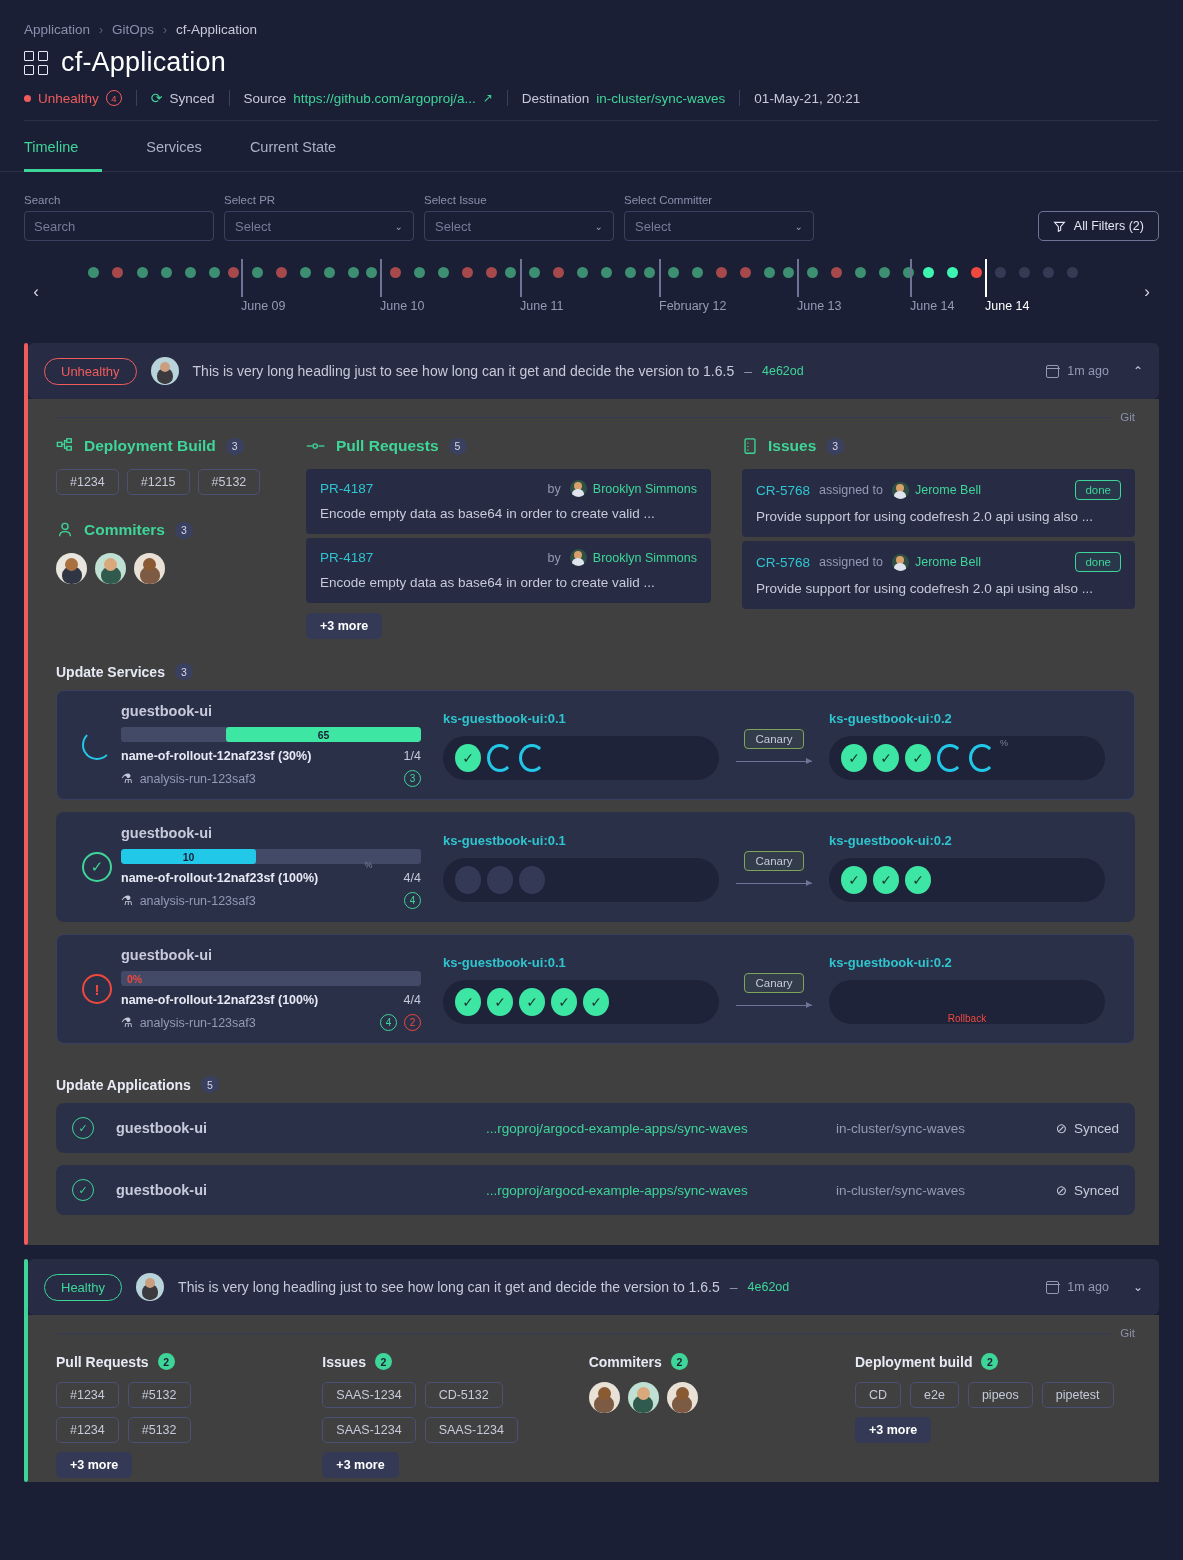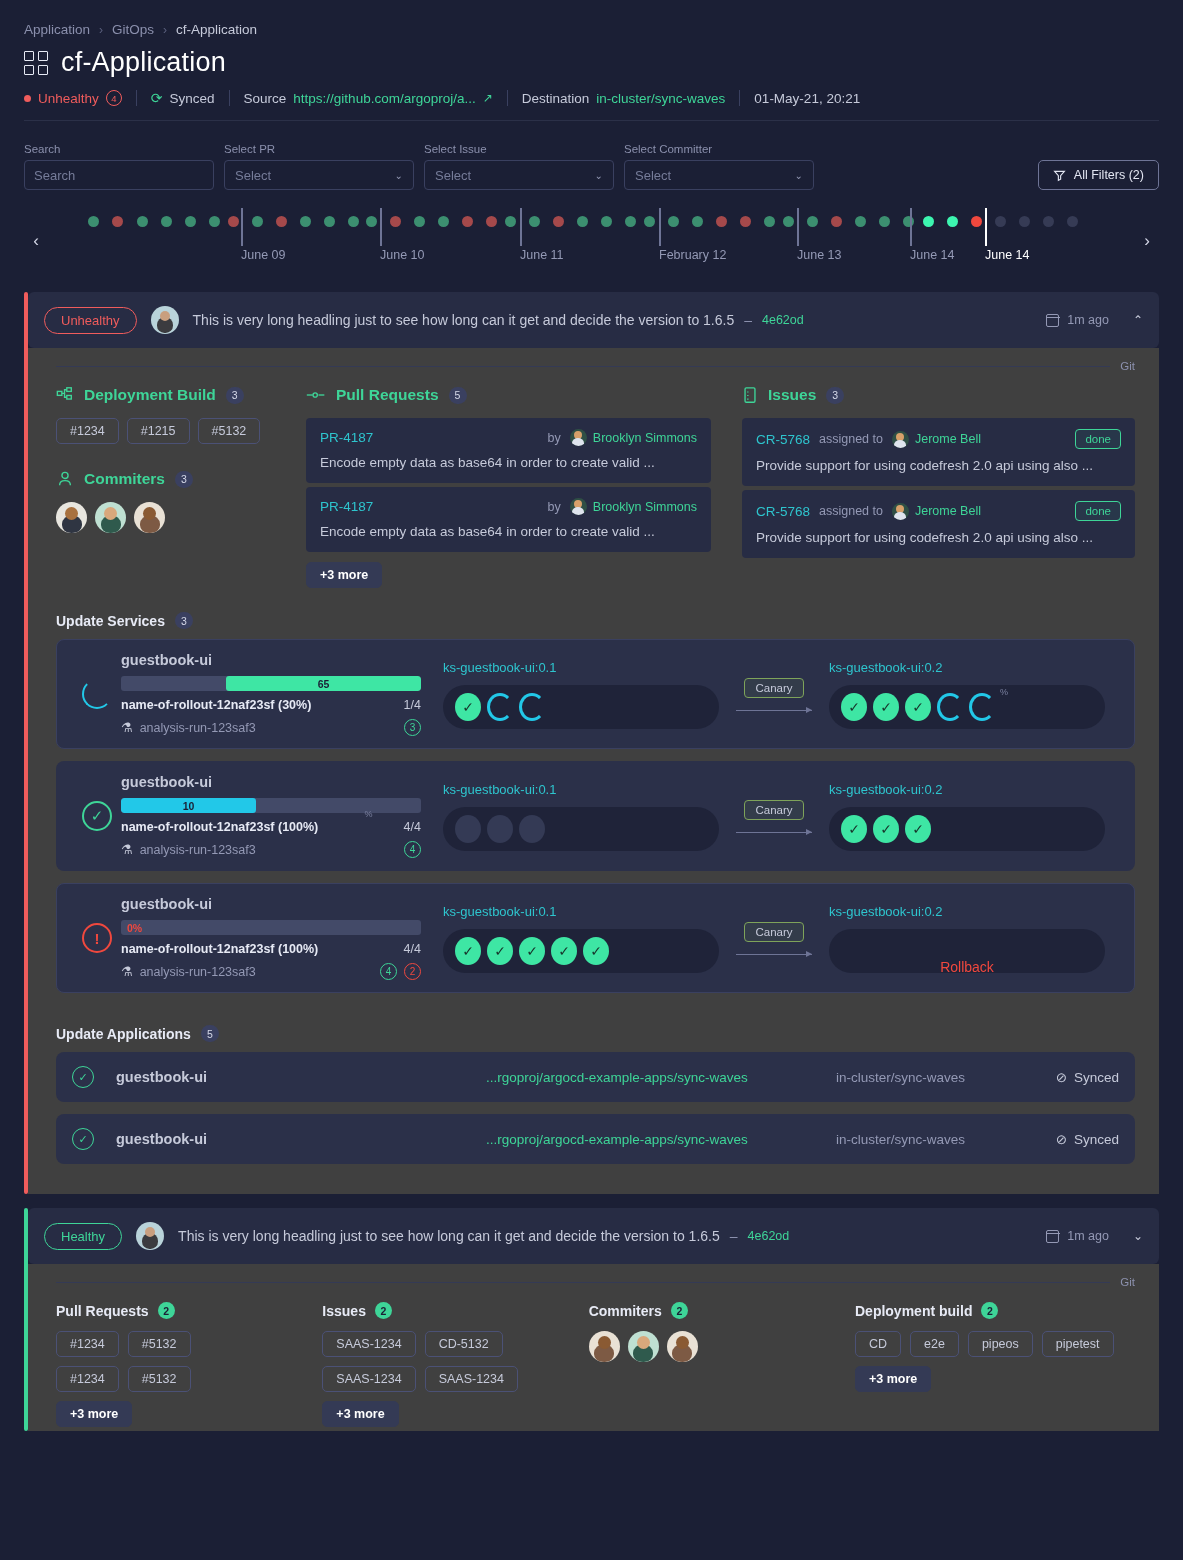--- a/index.html
+++ b/index.html
@@ -157,27 +157,27 @@
   .svc-line2 { display:flex; align-items:baseline; margin-top:7px; font-size:12.5px; }
   .rollout-name { color:#e7eaf5; font-weight:bold; }
   .ratio { color:#c6cada; }
   .svc-line3 { display:flex; align-items:center; margin-top:7px; font-size:12.5px; color:#9499b5; gap:7px; }
   .flask { font-size:13px; color:#c6cada; }
   .cnt-ring { width:17px; height:17px; border-radius:50%; border:1px solid; font-size:10px; display:flex; align-items:center; justify-content:center; }
   .cnt-ring.g { border-color:#3ed598; color:#3ed598; }
   .cnt-ring.r { border-color:#f0483e; color:#f0483e; }
 
   .svc-ver { width:276px; }
-  .ver-label { color:#2ec5ce; font-size:13px; margin-bottom:10px; }
+  .ver-label { color:#2ec5ce; font-size:13px; margin-bottom:10px;font-weight:bold; }
   .pods { background:#1f2339; border-radius:22px; height:44px; display:flex; align-items:center; padding:0 12px; gap:6px; }
   .pod { width:26px; height:28px; border-radius:50%; display:flex; align-items:center; justify-content:center; font-size:14px; }
   .pod.green { background:#3ee6a4; color:#17342a; }
   .pod.dark { background:#343a55; }
   .pod.ring-cyan { background:transparent; border:3px solid #22c8e8; border-right-color:transparent; }
-  .rollback { flex:1; text-align:center; color:#f0483e; font-size:14px;margin-top:33px; }
+  .rollback { flex:1; text-align:center; color:#f0483e; font-size:10px;margin-top:33px; }
 
   .svc-mid { width:110px; display:flex; flex-direction:column; align-items:center; justify-content:center; gap:12px; }
   .canary { border:1px solid #7ea35a; color:#c6cada; font-size:11.5px; border-radius:4px; padding:3px 10px; background:rgba(126,163,90,.10); }
   .arrow-line { width:76px; height:1px; background:#6e7496; position:relative; }
   .arrow-line::after { content:""; position:absolute; right:0; top:-3px; border-left:6px solid #6e7496; border-top:3.5px solid transparent; border-bottom:3.5px solid transparent; }
 
   
   .app-list { padding:10px 24px 14px 24px; }
   .app-row { background:#2b3049; border-radius:8px; height:50px; display:flex; align-items:center; padding:0 16px; margin-bottom:12px; }
   .app-ok { width:44px; display:flex; align-items:center; }
@@ -240,20 +240,25 @@
       <span class="meta-div"></span>
       <span class="meta-item">
         <span>Destination</span>
         <span class="link-green">in-cluster/sync-waves</span>
       </span>
       <span class="meta-div"></span>
       <span class="meta-item">01-May-21, 20:21</span>
     </div>
   </div>
 
+  <div class="tabs">
+    <div class="tab active">Timeline</div>
+    <div class="tab">Services</div>
+    <div class="tab">Current State</div>
+  </div>
 
   <div class="filters">
     <div class="field">
       <div class="field-label">Search</div>
       <div class="input-wrap">
         <input placeholder="Search" style="">
 
       </div>
     </div>
     <div class="field">

